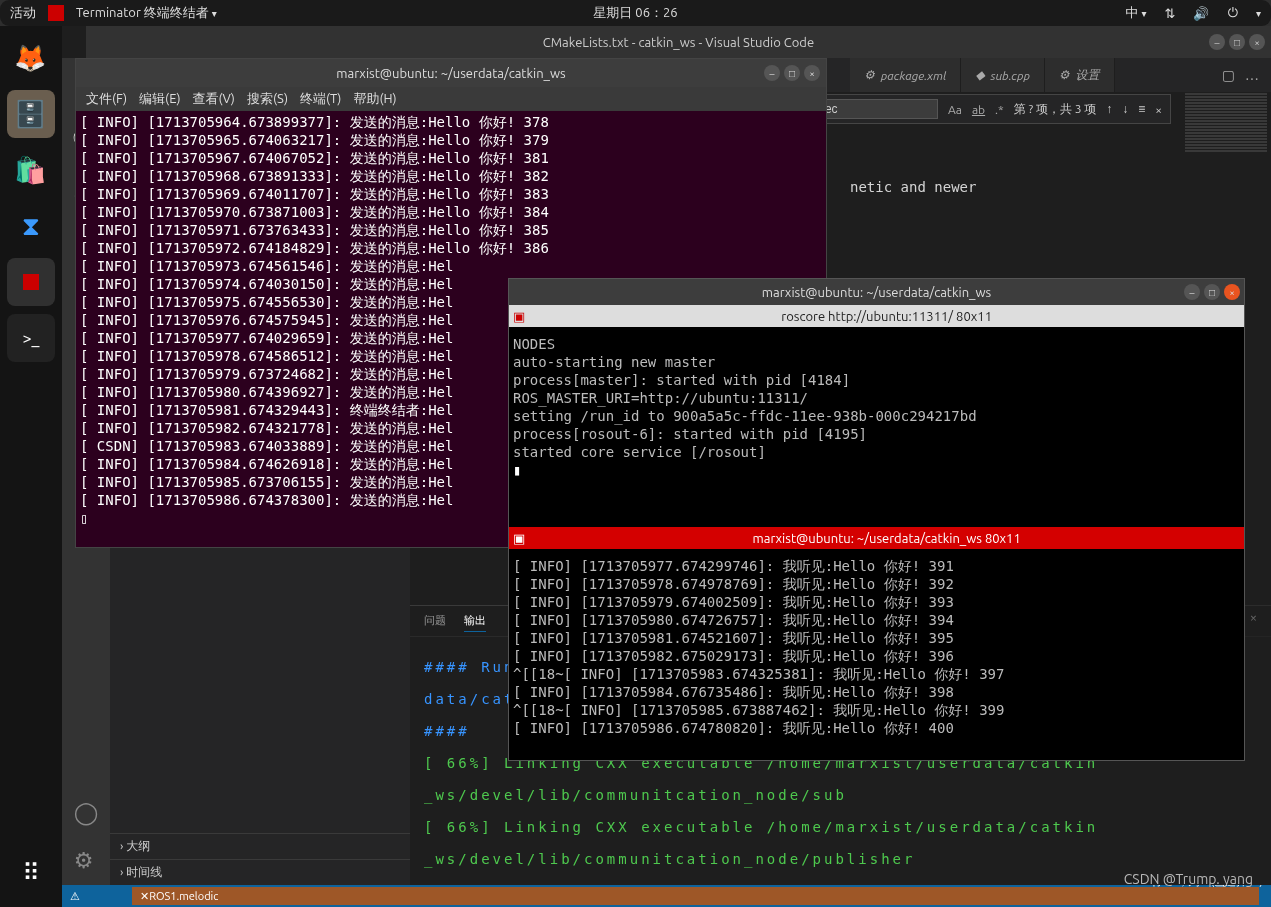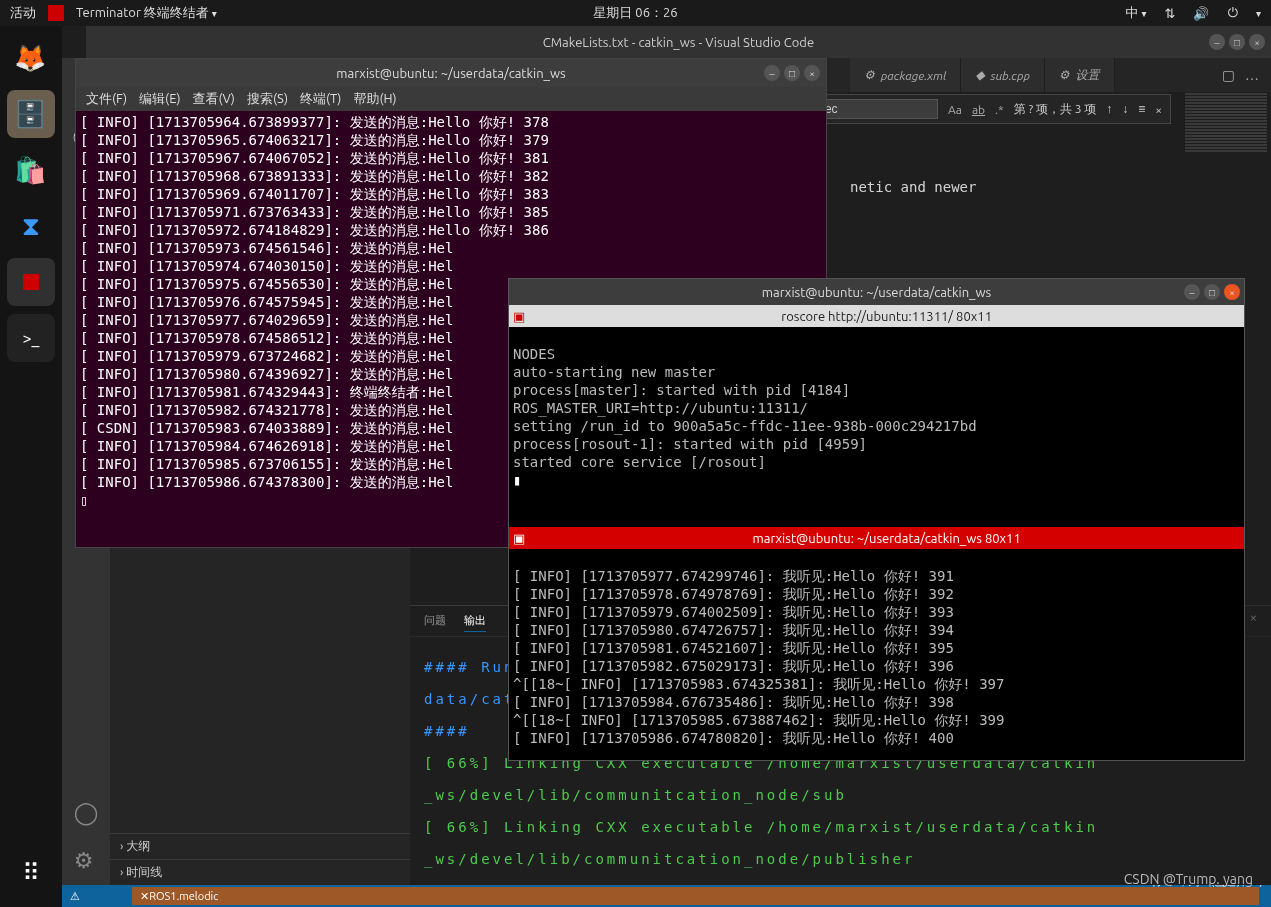--- a/index.html
+++ b/index.html
@@ -1,19 +1,19 @@
 <!DOCTYPE html>
 <html><head>
 <meta charset="utf-8">
 <style>
 * { margin: 0; padding: 0; box-sizing: border-box; }
 body { width: 1271px; height: 907px; background: #2e2e2e; font-family: "Ubuntu", sans-serif; color: #d0d0d0; overflow: hidden; position: relative; }
 
 
-.top-bar { height: 26px; background: #1a1a1a; display: flex; align-items: center; padding: 0 10px; font-size: 13px; color: #ddd; }
+.top-bar { height: 26px; background: #1a1a1a; display: flex; align-items: center; padding: 0 10px; font-size: 13px; color: #ddd; border-radius: 9px; }
 .top-bar .left { display: flex; gap: 12px; align-items: center; }
 .top-bar .center { position: absolute; left: 50%; transform: translateX(-50%); }
 .top-bar .right { margin-left: auto; display: flex; gap: 18px; align-items: center; }
 .term-icon { width: 16px; height: 16px; background: #c00; display: inline-block; }
 .tri { font-size: 10px; }
 
 
 .dock { position: absolute; left: 0; top: 26px; width: 62px; bottom: 0; background: rgba(0,0,0,0.55); display: flex; flex-direction: column; align-items: center; padding-top: 8px; gap: 8px; }
 .dock-item { width: 48px; height: 48px; border-radius: 8px; display: flex; align-items: center; justify-content: center; font-size: 26px; }
 .dock-item.active { background: rgba(255,255,255,0.12); }
@@ -76,21 +76,21 @@
 .term1-body { padding: 2px 4px; font-family: monospace; font-size: 14px; color: #fff; line-height: 18px; overflow: hidden; height: calc(100% - 52px); }
 .term1-body .ln { white-space: pre; }
 
 
 .term2 { position: absolute; left: 508px; top: 278px; width: 737px; height: 483px; background: #000; border: 1px solid #555; z-index: 6; }
 .term2-title { height: 26px; background: #3d3d3d; display: flex; align-items: center; justify-content: center; font-size: 13px; color: #ddd; position: relative; }
 .term2-wb { position: absolute; right: 4px; display: flex; gap: 4px; }
 .term2-wb .wb.close { background: #e95420; }
 .pane-title { height: 22px; background: #ddd; color: #222; font-size: 13px; display: flex; align-items: center; justify-content: center; }
 .pane-title.red { background: #d40000; color: #fff; }
-.pane-body { font-family: monospace; font-size: 14px; color: #ccc; line-height: 18px; padding: 18px 4px; overflow: hidden; }
+.pane-body { font-family: monospace; font-size: 14px; color: #ccc; line-height: 18px; padding: 8px 4px; overflow: hidden; }
 .pane1 { height: 222px; }
 .pane1 .pane-body { height: 200px; }
 .pane2 .pane-body { height: 211px; }
 .pane-body .ln { white-space: pre; color: #bbb; }
 .pane-body .ln.cursor::after { content: "▮"; color: #fff; }
 
 .watermark { position: absolute; right: 18px; bottom: 20px; font-size: 14px; color: #b8b8b8; z-index: 20; }
 
 .ros-bar { position: absolute; left: 70px; bottom: 2px; height: 18px; right: 12px; background: rgba(207,83,0,0.75); color:#fff; font-size: 11px; display: flex; align-items: center; padding: 0 8px; z-index: 2; }
 </style>
@@ -279,20 +279,21 @@
     <span>搜索(S)</span>
     <span>终端(T)</span>
     <span>帮助(H)</span>
   </div>
   <div class="term1-body" id="term1-lines">
       <div class="ln">[ INFO] [1713705964.673899377]: 发送的消息:Hello 你好! 378</div>
       <div class="ln">[ INFO] [1713705965.674063217]: 发送的消息:Hello 你好! 379</div>
       <div class="ln">[ INFO] [1713705967.674067052]: 发送的消息:Hello 你好! 381</div>
       <div class="ln">[ INFO] [1713705968.673891333]: 发送的消息:Hello 你好! 382</div>
       <div class="ln">[ INFO] [1713705969.674011707]: 发送的消息:Hello 你好! 383</div>
+      <div class="ln">[ INFO] [1713705970.673871003]: 发送的消息:Hello 你好! 384</div>
       <div class="ln">[ INFO] [1713705971.673763433]: 发送的消息:Hello 你好! 385</div>
       <div class="ln">[ INFO] [1713705972.674184829]: 发送的消息:Hello 你好! 386</div>
       <div class="ln">[ INFO] [1713705973.674561546]: 发送的消息:Hel</div>
       <div class="ln">[ INFO] [1713705974.674030150]: 发送的消息:Hel</div>
       <div class="ln">[ INFO] [1713705975.674556530]: 发送的消息:Hel</div>
       <div class="ln">[ INFO] [1713705976.674575945]: 发送的消息:Hel</div>
       <div class="ln">[ INFO] [1713705977.674029659]: 发送的消息:Hel</div>
       <div class="ln">[ INFO] [1713705978.674586512]: 发送的消息:Hel</div>
       <div class="ln">[ INFO] [1713705979.673724682]: 发送的消息:Hel</div>
       <div class="ln">[ INFO] [1713705980.674396927]: 发送的消息:Hel</div>
@@ -322,21 +323,21 @@
         <span style="margin-left:auto"></span>
       </div>
     <div class="pane-body" id="pane1-lines">
         <div class="ln">NODES</div>
         <div class="ln"></div>
         <div class="ln">auto-starting new master</div>
         <div class="ln">process[master]: started with pid [4184]</div>
         <div class="ln">ROS_MASTER_URI=http://ubuntu:11311/</div>
         <div class="ln"></div>
         <div class="ln">setting /run_id to 900a5a5c-ffdc-11ee-938b-000c294217bd</div>
-        <div class="ln">process[rosout-1]: started with pid [4959]</div>
+        <div class="ln">process[rosout-6]: started with pid [4195]</div>
         <div class="ln">started core service [/rosout]</div>
         <div class="ln cursor"></div>
       </div>
   </div>
   <div class="pane2">
     <div class="pane-title red">
         <span style="margin-right:auto;padding:0 4px">▣</span>
         <span>marxist@ubuntu: ~/userdata/catkin_ws 80x11</span>
         <span style="margin-left:auto"></span>
       </div>

